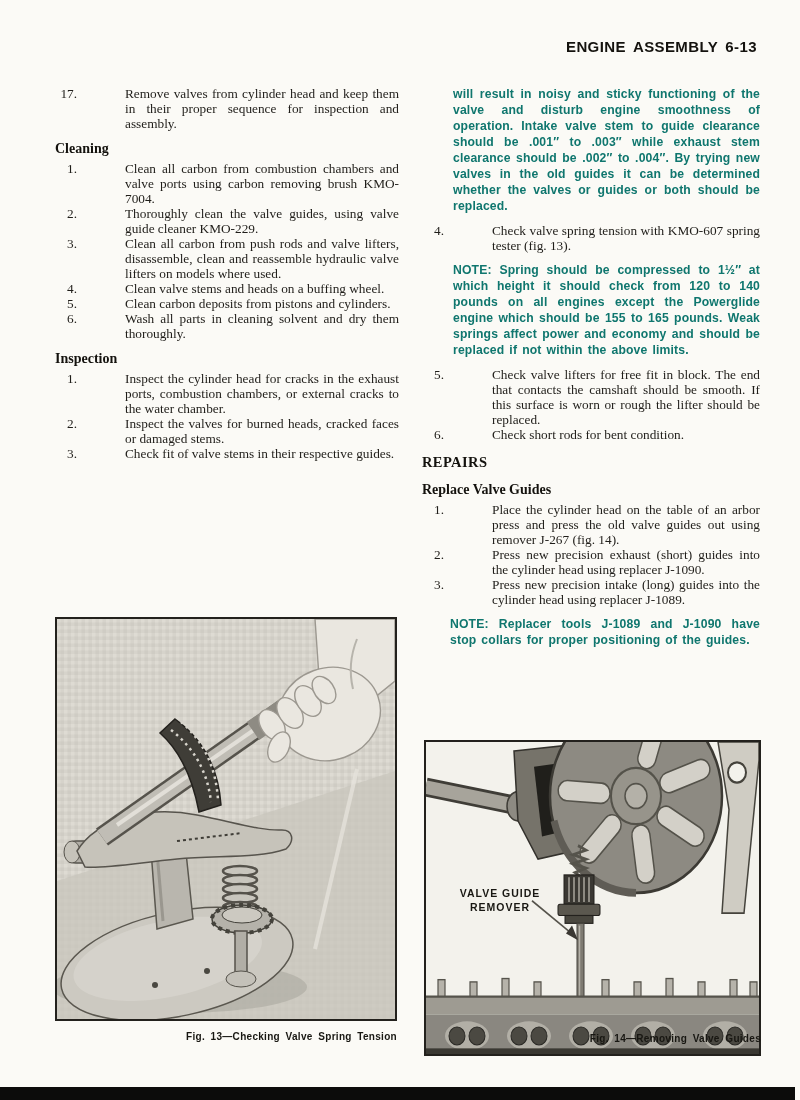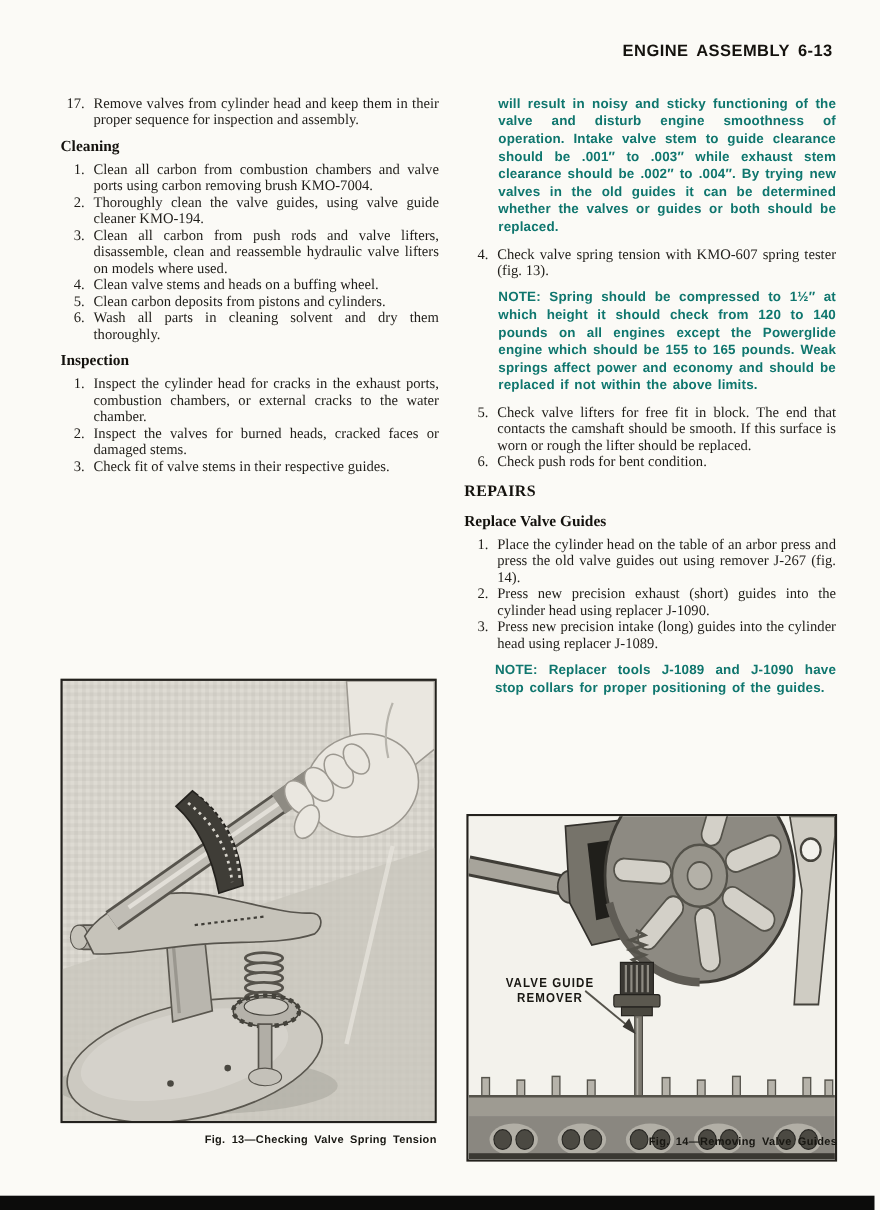--- a/index.html
+++ b/index.html
@@ -6,21 +6,21 @@
   .page{position:relative;width:800px;height:1100px;background:#fbfaf6;overflow:hidden;
         font-family:"Liberation Serif",serif;color:#1f1d19;}
   
   .hdr{position:absolute;top:38px;left:0;width:757px;text-align:right;
        font-family:"Liberation Sans",sans-serif;font-weight:bold;font-size:15px;
        letter-spacing:.4px;word-spacing:3px;color:#14120e;}
   
   .col{position:absolute;top:86px;font-size:13.3px;line-height:15px;}
   .col-left{left:55px;width:344px;}
   .col-right{left:422px;width:338px;}
-  .li{display:flex;margin:0;}
+  .li{display:flex;margin:0;gap:40px;}
   .li .num{flex:0 0 22px;text-align:right;margin-right:8px;}
   .li .t{flex:1;text-align:justify;}
   h2.sec{font-size:14.5px;margin:13px 0 4px 0;letter-spacing:.4px;color:#14120e;}
   h3.sec{font-size:14px;margin:10px 0 5px 0;color:#14120e;}
   .note{font-family:"Liberation Sans",sans-serif;font-weight:bold;font-size:12.2px;
         line-height:16px;text-align:justify;margin:8px 0 0 31px;color:#0f766e;
         letter-spacing:.15px;word-spacing:1.5px;}
   .note-top{margin-top:0;}
   
   .figframe{position:absolute;border:2px solid #23211d;box-sizing:border-box;background:#d6d3cb;}
@@ -48,21 +48,21 @@
       <div class="t">Remove valves from cylinder head and keep them in their proper sequence for inspection and assembly.</div>
     </div>
 
     <h3 class="sec">Cleaning</h3>
     <div class="li">
       <span class="num">1.</span>
       <div class="t">Clean all carbon from combustion chambers and valve ports using carbon removing brush KMO-7004.</div>
     </div>
     <div class="li">
       <span class="num">2.</span>
-      <div class="t">Thoroughly clean the valve guides, using valve guide cleaner KMO-194.</div>
+      <div class="t">Thoroughly clean the valve guides, using valve guide cleaner KMO-229.</div>
     </div>
     <div class="li">
       <span class="num">3.</span>
       <div class="t">Clean all carbon from push rods and valve lifters, disassemble, clean and reassemble hydraulic valve lifters on models where used.</div>
     </div>
     <div class="li">
       <span class="num">4.</span>
       <div class="t">Clean valve stems and heads on a buffing wheel.</div>
     </div>
     <div class="li">
@@ -98,21 +98,21 @@
       <div class="t">Check valve spring tension with KMO-607 spring tester (fig. 13).</div>
     </div>
     <div class="note" style="margin-top:9px;">NOTE: Spring should be compressed to 1½″ at which height it should check from 120 to 140 pounds on all engines except the Powerglide engine which should be 155 to 165 pounds. Weak springs affect power and economy and should be replaced if not within the above limits.</div>
 
     <div class="li" style="margin-top:9px;">
       <span class="num">5.</span>
       <div class="t">Check valve lifters for free fit in block. The end that contacts the camshaft should be smooth. If this surface is worn or rough the lifter should be replaced.</div>
     </div>
     <div class="li">
       <span class="num">6.</span>
-      <div class="t">Check push rods for bent condition.</div>
+      <div class="t">Check short rods for bent condition.</div>
     </div>
 
     <h2 class="sec">REPAIRS</h2>
     <h3 class="sec" style="margin-top:12px;">Replace Valve Guides</h3>
 
     <div class="li">
       <span class="num">1.</span>
       <div class="t">Place the cylinder head on the table of an arbor press and press the old valve guides out using remover J-267 (fig. 14).</div>
     </div>
     <div class="li">

